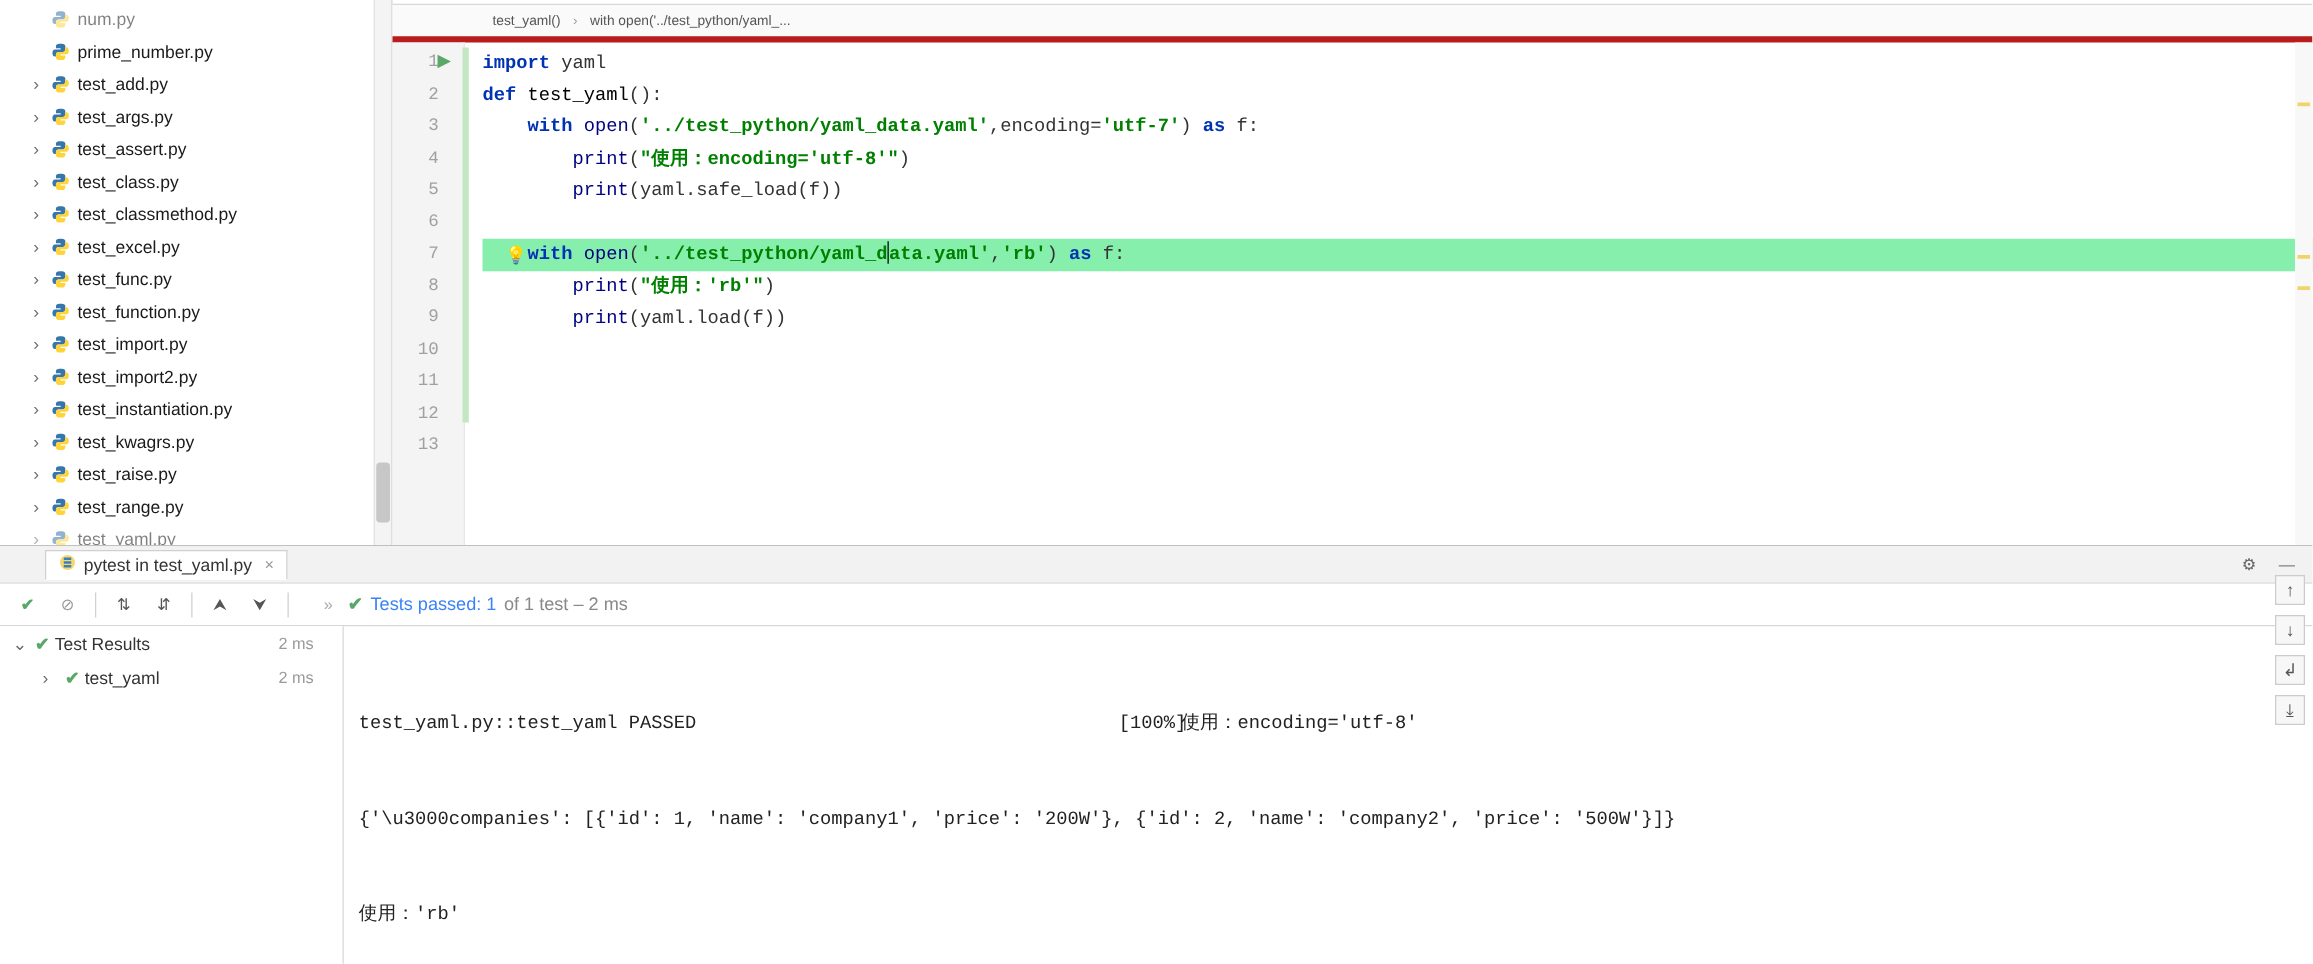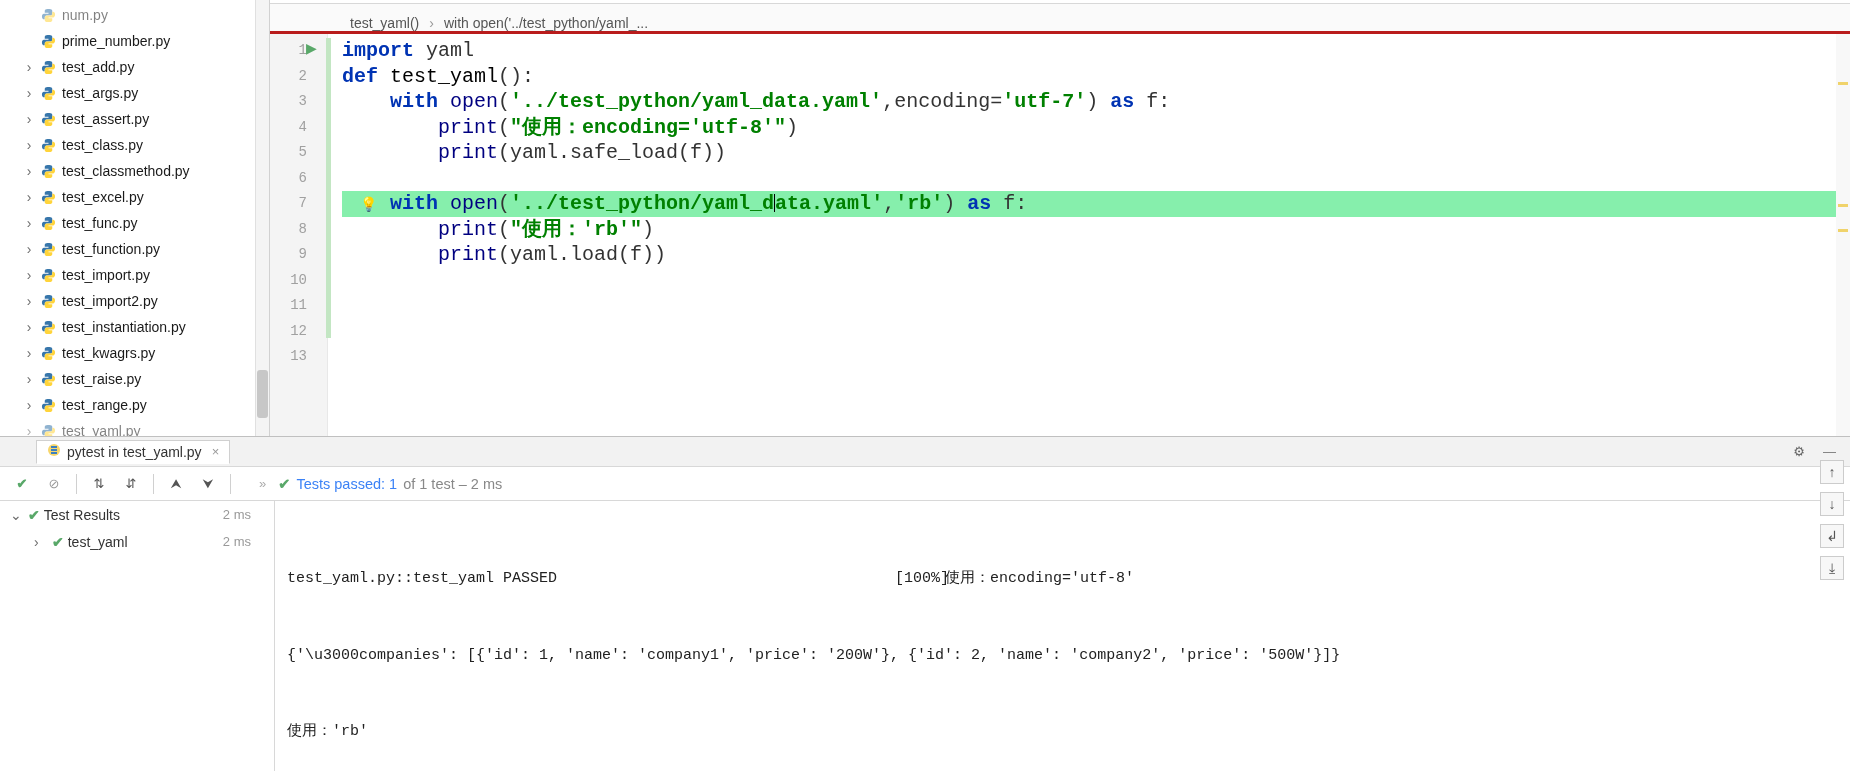--- a/index.html
+++ b/index.html
@@ -9,21 +9,21 @@
   background: #fff;
   color: #333;
   width: 1850px;
   height: 771px;
   overflow: hidden;
   display: flex;
   flex-direction: column;
 }
 .top-area { display: flex; height: 436px; }
 .project-pane {
-  width: 270px;
+  width: 314px;
   border-right: 1px solid #d1d1d1;
   background: #fff;
   overflow: hidden;
   position: relative;
 }
 .tree { padding-top: 2px; }
 .tree-item {
   display: flex;
   align-items: center;
   height: 26px;
@@ -47,44 +47,44 @@
   position: absolute; right: 0; top: 0; bottom: 0;
   width: 14px; background: #f4f4f4; border-left: 1px solid #e0e0e0;
 }
 .scroll-thumb {
   position: absolute; left: 1px; right: 1px; top: 370px; height: 48px;
   background: #c7c7c7; border-radius: 3px;
 }
 .editor-area { flex: 1; display: flex; flex-direction: column; position: relative; }
 .editor-tabs { height: 4px; border-bottom: 1px solid #d8d8d8; }
 .breadcrumb {
-  height: 30px; display: flex; align-items: flex-end;
-  padding-left: 80px; color: #555; font-size: 14px;
-  border-bottom: 3px solid #b91c1c; background: #fafafa;
+  height: 30px; display: flex; align-items: center;
+  padding-left: 80px; color: #555; font-size: 11px;
+  border-bottom: 5px solid #b91c1c; background: #fafafa;
 }
 .bc-sep { margin: 0 10px; color: #999; }
 .editor-body { flex: 1; display: flex; position: relative; }
 .gutter {
   width: 58px; background: #f4f4f4; border-right: 1px solid #e8e8e8;
   padding-top: 4px; position: relative;
 }
 .ln { text-align: right; padding-right: 20px; color: #a0a0a0; font-size: 14px; height: 25.5px; line-height: 25.5px; font-family: Consolas, "Courier New", monospace; }
 .run-gutter-icon {
   position: absolute; left: 36px; top: 6px; color: #59a869; font-size: 14px;
 }
 .bulb-icon {
   position: absolute; left: 90px; top: 162px; color: #e8a33d; font-size: 14px; z-index:3;
 }
 .change-bar {
   position: absolute; left: 56px; top: 4px; width: 5px; height: 300px;
   background: #c3e6c3;
 }
 .code {
   flex: 1; padding-top: 4px; padding-left: 14px;
-  font-family: Consolas, "Courier New", monospace; font-size: 20px;
+  font-family: Consolas, "Courier New", monospace; font-size: 15px;
   position: relative;
 }
 .code-line { height: 25.5px; line-height: 25.5px; white-space: pre; }
 .code-line.hl { background: #86efac; }
 .kw { color: #0033b3; font-weight: bold; }
 .fn { color: #000; }
 .builtin { color: #000080; }
 .str { color: #008000; font-weight: bold; }
 .cmt { color: #808080; font-style: italic; }
 .caret {

